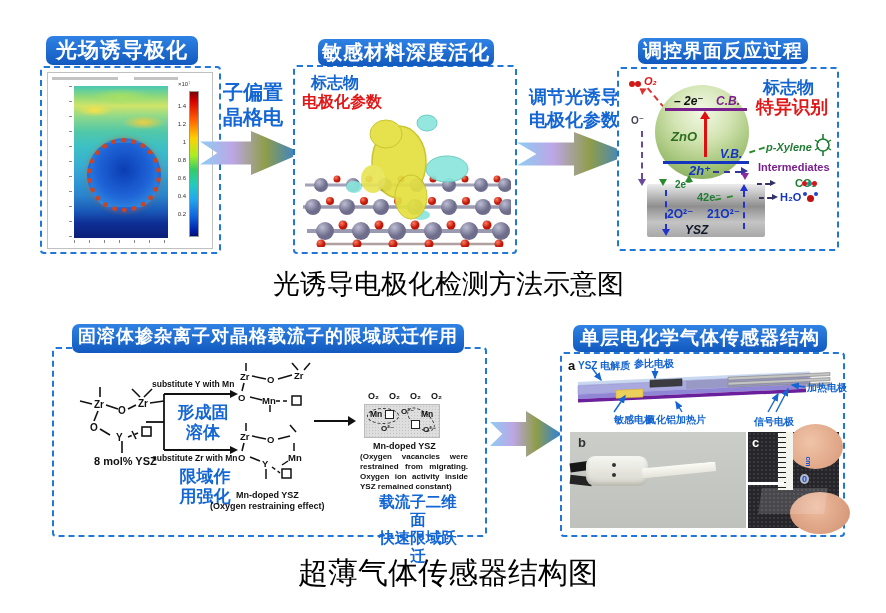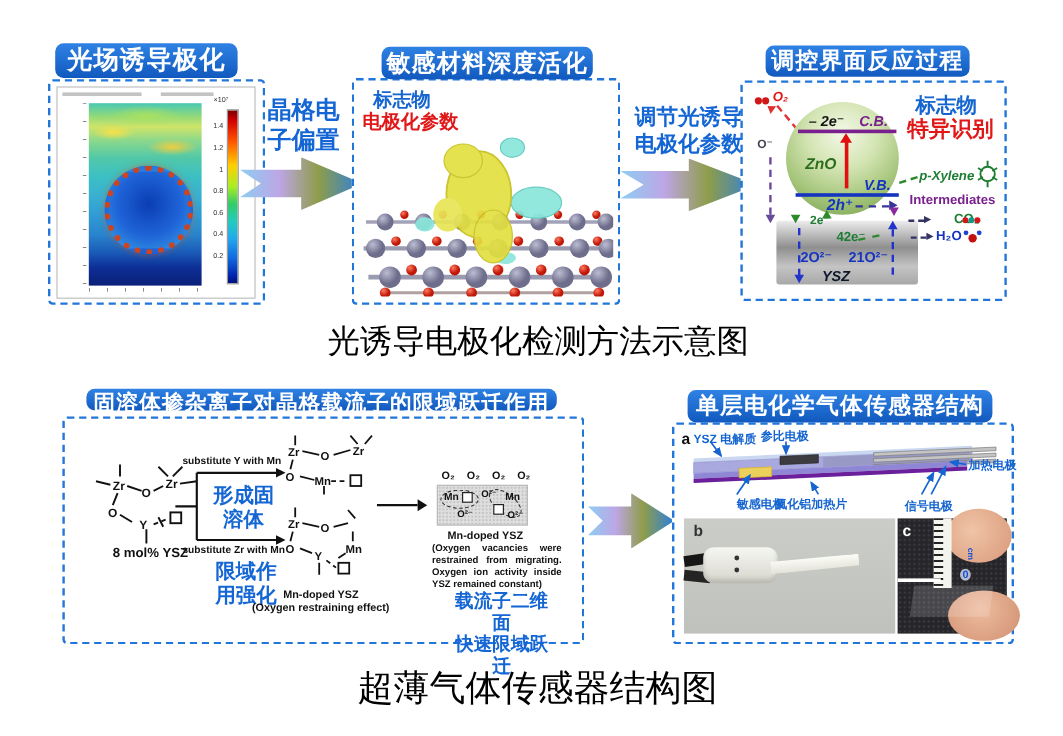--- a/index.html
+++ b/index.html
@@ -77,22 +77,22 @@
       <div class="cbtick" style="top:48px;">1.2</div>
       <div class="cbtick" style="top:66px;">1</div>
       <div class="cbtick" style="top:84px;">0.8</div>
       <div class="cbtick" style="top:102px;">0.6</div>
       <div class="cbtick" style="top:120px;">0.4</div>
       <div class="cbtick" style="top:138px;">0.2</div>
     </div>
   </div>
 
   <div class="alabel" style="left:206px;top:80px;width:94px;font-size:20px;line-height:25px;">
+    <div>子偏置</div>
     <div>晶格电</div>
-    <div>子偏置</div>
   </div>
   <div class="chev" style="left:200px;top:131px;width:102px;height:44px;"></div>
 
   <div class="banner" style="left:318px;top:39px;width:176px;height:27px;font-size:20px;">
       <span>敏感材料深度活化</span>
     </div>
 
   <div class="dbox" style="left:293px;top:65px;width:220px;height:185px;">
     <div class="lbl blue b" style="left:16px;top:6px;font-size:16px;">标志物</div>
     <div class="lbl red b" style="left:7px;top:25px;font-size:16px;">电极化参数</div>
@@ -247,21 +247,21 @@
     <div class="dot" style="left:184px;top:123px;width:4px;height:4px;background:#2244cc;"></div>
     <div class="dot" style="left:195px;top:123px;width:4px;height:4px;background:#2244cc;"></div>
 
     <div class="tri" style="left:40px;top:110px;border-width:7px 4px 0 4px;border-color:#2c8a2c transparent transparent transparent;"></div>
     <div class="tri" style="left:66px;top:106px;border-width:0 4px 7px 4px;border-color:transparent transparent #2c8a2c transparent;"></div>
     <div class="dash-h" style="left:96px;top:128px;width:18px;border-color:#2c8a2c;transform:rotate(-12deg);"></div>
   </div>
 
   <div class="cap" style="left:273px;top:266px;font-size:27px;">光诱导电极化检测方法示意图</div>
 
-  <div class="banner" style="left:72px;top:324px;width:392px;height:18px;font-size:18px;">
+  <div class="banner" style="left:72px;top:324px;width:392px;height:29px;font-size:18px;">
       <span>固溶体掺杂离子对晶格载流子的限域跃迁作用</span>
     </div>
 
   <div class="dbox" style="left:52px;top:347px;width:431px;height:186px;">
 
     <svg class="abs" style="left:16px;top:32px;" width="120" height="78" viewBox="0 0 120 78">
       <g stroke="#111" stroke-width="1.6" fill="none">
         <line x1="30" y1="6" x2="30" y2="16"></line>
         <line x1="62" y1="8" x2="70" y2="16"></line>
           <line x1="82" y1="8" x2="74" y2="16"></line>

